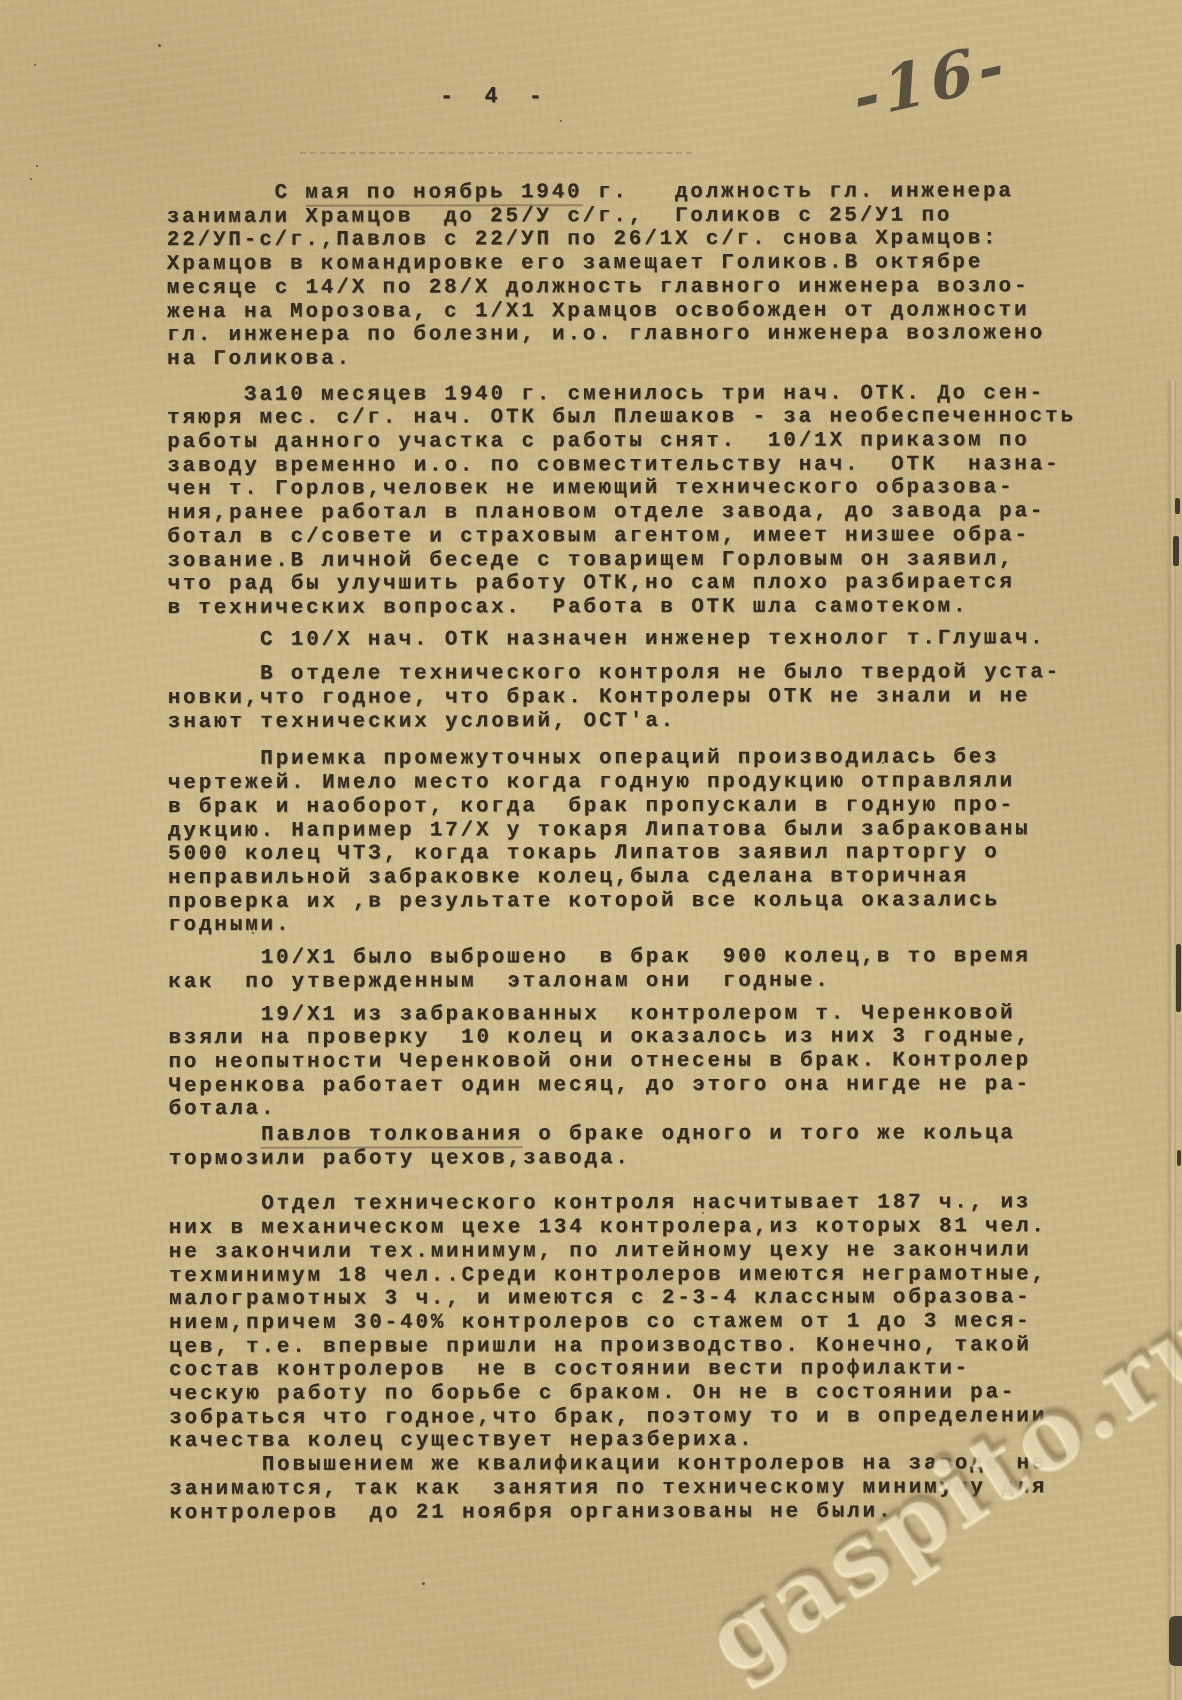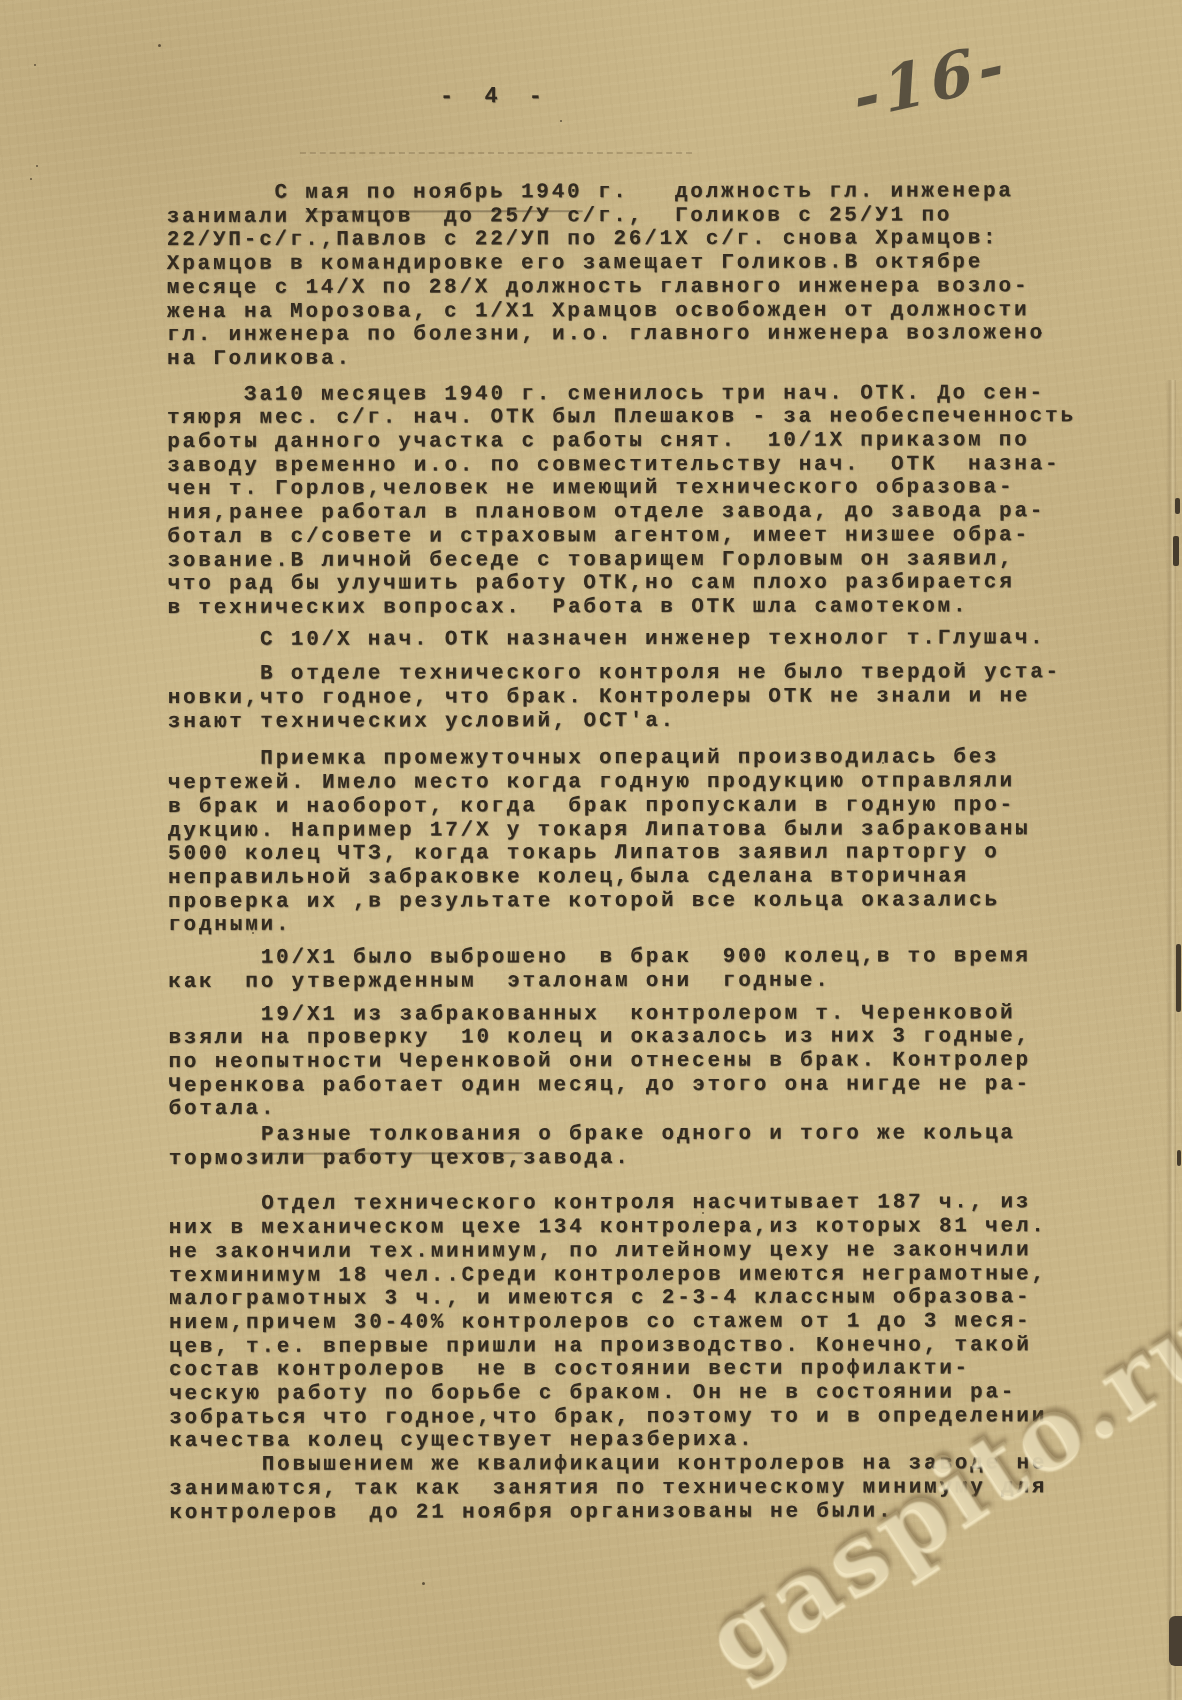--- a/index.html
+++ b/index.html
@@ -32,21 +32,21 @@
   .page-number{
     position:absolute;left:440px;top:84px;
     font-size:22px;letter-spacing:9px;
   }
   .doc-text{
     position:absolute;left:168px;top:180px;width:960px;
     font-size:21px;line-height:23.7px;letter-spacing:2.8px;
     transform:rotate(-0.12deg);
   }
   .line{white-space:pre;}
-  .u{border-bottom:2px solid rgba(72,60,42,0.42);padding-bottom:7px;font-family:Liberation Mono, monospace;}
+  .u{border-bottom:2px solid rgba(72,60,42,0.42);padding-bottom:1px;font-family:Liberation Mono, monospace;}
   .handwritten{
     position:absolute;left:852px;top:44px;
     font-family:"DejaVu Serif","Liberation Serif",serif;
     font-style:italic;font-weight:bold;
     font-size:62px;letter-spacing:5px;
     color:rgba(58,52,44,0.78);
     transform:rotate(-13deg) skewX(-6deg);
   }
   .watermark{
     position:absolute;left:718px;top:1592px;
@@ -139,21 +139,21 @@
         <div class="line">как  по утвержденным  эталонам они  годные.</div>
       </div>
       <div class="para" style="margin-top: 9px;">
         <div class="line">      19/Х1 из забракованных  контролером т. Черенковой</div>
         <div class="line">взяли на проверку  10 колец и оказалось из них 3 годные,</div>
         <div class="line">по неопытности Черенковой они отнесены в брак. Контролер</div>
         <div class="line">Черенкова работает один месяц, до этого она нигде не ра-</div>
         <div class="line">ботала.</div>
       </div>
       <div class="para" style="margin-top: 2px;">
-        <div class="line">      <span class="u">Разные толкования</span> о браке одного и того же кольца</div>
+        <div class="line">      <span class="u">Павлов толкования</span> о браке одного и того же кольца</div>
         <div class="line">тормозили работу цехов,завода.</div>
       </div>
       <div class="para" style="margin-top: 22px;">
         <div class="line">      Отдел технического контроля насчитывает 187 ч., из</div>
         <div class="line">них в механическом цехе 134 контролера,из которых 81 чел.</div>
         <div class="line">не закончили тех.минимум, по литейному цеху не закончили</div>
         <div class="line">техминимум 18 чел..Среди контролеров имеются неграмотные,</div>
         <div class="line">малограмотных 3 ч., и имеются с 2-3-4 классным образова-</div>
         <div class="line">нием,причем 30-40% контролеров со стажем от 1 до 3 меся-</div>
         <div class="line">цев, т.е. впервые пришли на производство. Конечно, такой</div>

